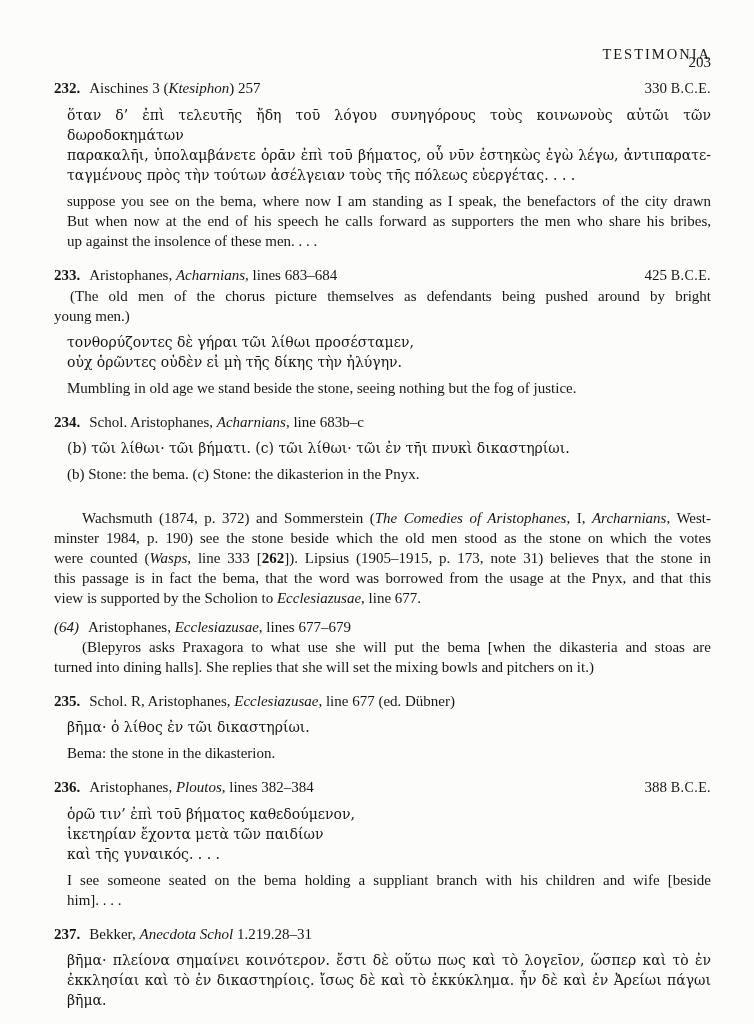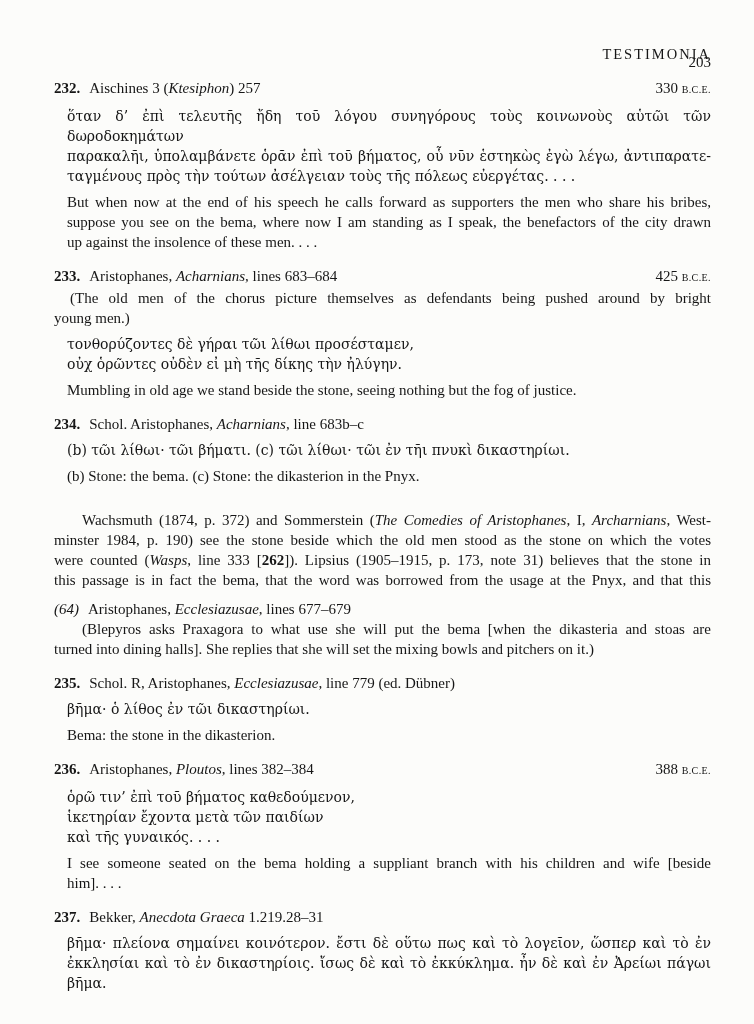--- a/index.html
+++ b/index.html
@@ -13,21 +13,21 @@
   .header{position:relative;margin-bottom:14px;}
   .title{display:block;text-align:right;font-size:14.5px;letter-spacing:2px;}
   .pagenum{position:absolute;right:0;top:8px;}
   .entry{margin-top:14px;}
   .entry.sub{margin-top:9px;}
   .ehead{display:flex;align-items:baseline;}
   .num{font-weight:700;margin-right:9px;flex:0 0 auto;}
   .num.it{font-weight:400;font-style:italic;}
   .htxt{flex:0 1 auto;}
   .date{margin-left:auto;flex:0 0 auto;padding-left:12px;white-space:nowrap;}
-  .era{font-size:10px;letter-spacing:0.4px;}
+  .era{font-size:14px;letter-spacing:0.4px;}
   .it{font-style:italic;}
   .bd{font-weight:700;}
   .quote{margin:6px 0 6px 13px;}
   .greek{font-family:"DejaVu Serif",serif;font-size:14px;}
   .jl{text-align:justify;text-align-last:justify;}
   .desc .line:first-child{text-indent:16px;}
   .entry.sub .desc .line:first-child{text-indent:28px;}
   .commentary{margin-top:24px;}
   .commentary .line:first-child{text-indent:28px;}
 </style>
@@ -45,22 +45,22 @@
           <span class="num">232.</span>
           <span class="htxt"><span>Aischines 3 (</span><span class="it">Ktesiphon</span><span>) 257</span></span>
           <span class="date"><span>330</span> <span class="era">B.C.E.</span></span>
         </div>
         <div class="quote greek">
           <div class="line jl"><span>ὅταν δ’ ἐπὶ τελευτῆς ἤδη τοῦ λόγου συνηγόρους τοὺς κοινωνοὺς αὑτῶι τῶν δωροδοκημάτων</span></div>
           <div class="line jl"><span>παρακαλῆι, ὑπολαμβάνετε ὁρᾶν ἐπὶ τοῦ βήματος, οὗ νῦν ἑστηκὼς ἐγὼ λέγω, ἀντιπαρατε-</span></div>
           <div class="line"><span>ταγμένους πρὸς τὴν τούτων ἀσέλγειαν τοὺς τῆς πόλεως εὐεργέτας. . . .</span></div>
         </div>
         <div class="quote trans">
+          <div class="line jl"><span>suppose you see on the bema, where now I am standing as I speak, the benefactors of the city drawn</span></div>
           <div class="line jl"><span>But when now at the end of his speech he calls forward as supporters the men who share his bribes,</span></div>
-          <div class="line jl"><span>suppose you see on the bema, where now I am standing as I speak, the benefactors of the city drawn</span></div>
           <div class="line"><span>up against the insolence of these men. . . .</span></div>
         </div>
       </article>
       <article class="entry">
         <div class="ehead">
           <span class="num">233.</span>
           <span class="htxt"><span>Aristophanes, </span><span class="it">Acharnians</span><span>, lines 683–684</span></span>
           <span class="date"><span>425</span> <span class="era">B.C.E.</span></span>
         </div>
         <div class="desc">
@@ -84,36 +84,37 @@
           <div class="line"><span>(b) τῶι λίθωι· τῶι βήματι. (c) τῶι λίθωι· τῶι ἐν τῆι πνυκὶ δικαστηρίωι.</span></div>
         </div>
         <div class="quote trans">
           <div class="line"><span>(b) Stone: the bema. (c) Stone: the dikasterion in the Pnyx.</span></div>
         </div>
         <div class="commentary">
           <div class="line jl"><span>Wachsmuth (1874, p. 372) and Sommerstein (</span><span class="it">The Comedies of Aristophanes</span><span>, I, </span><span class="it">Archarnians</span><span>, West-</span></div>
           <div class="line jl"><span>minster 1984, p. 190) see the stone beside which the old men stood as the stone on which the votes</span></div>
           <div class="line jl"><span>were counted (</span><span class="it">Wasps</span><span>, line 333 [</span><span class="bd">262</span><span>]). Lipsius (1905–1915, p. 173, note 31) believes that the stone in</span></div>
           <div class="line jl"><span>this passage is in fact the bema, that the word was borrowed from the usage at the Pnyx, and that this</span></div>
+          <div class="line"><span>view is supported by the Scholion to </span><span class="it">Ecclesiazusae</span><span>, line 677.</span></div>
         </div>
       </article>
       <article class="entry sub">
         <div class="ehead">
           <span class="num it">(64)</span>
           <span class="htxt"><span>Aristophanes, </span><span class="it">Ecclesiazusae</span><span>, lines 677–679</span></span>
         </div>
         <div class="desc">
           <div class="line jl"><span>(Blepyros asks Praxagora to what use she will put the bema [when the dikasteria and stoas are</span></div>
           <div class="line"><span>turned into dining halls]. She replies that she will set the mixing bowls and pitchers on it.)</span></div>
         </div>
       </article>
       <article class="entry">
         <div class="ehead">
           <span class="num">235.</span>
-          <span class="htxt"><span>Schol. R, Aristophanes, </span><span class="it">Ecclesiazusae</span><span>, line 779 (ed. Dübner)</span></span>
+          <span class="htxt"><span>Schol. R, Aristophanes, </span><span class="it">Ecclesiazusae</span><span>, line 677 (ed. Dübner)</span></span>
         </div>
         <div class="quote greek">
           <div class="line"><span>βῆμα· ὁ λίθος ἐν τῶι δικαστηρίωι.</span></div>
         </div>
         <div class="quote trans">
           <div class="line"><span>Bema: the stone in the dikasterion.</span></div>
         </div>
       </article>
       <article class="entry">
         <div class="ehead">
@@ -127,21 +128,21 @@
           <div class="line"><span>καὶ τῆς γυναικός. . . .</span></div>
         </div>
         <div class="quote trans">
           <div class="line jl"><span>I see someone seated on the bema holding a suppliant branch with his children and wife [beside</span></div>
           <div class="line"><span>him]. . . .</span></div>
         </div>
       </article>
       <article class="entry">
         <div class="ehead">
           <span class="num">237.</span>
-          <span class="htxt"><span>Bekker, </span><span class="it">Anecdota Graeca</span><span> 1.219.28–31</span></span>
+          <span class="htxt"><span>Bekker, </span><span class="it">Anecdota Schol</span><span> 1.219.28–31</span></span>
         </div>
         <div class="quote greek">
           <div class="line jl"><span>βῆμα· πλείονα σημαίνει κοινότερον. ἔστι δὲ οὕτω πως καὶ τὸ λογεῖον, ὥσπερ καὶ τὸ ἐν</span></div>
           <div class="line jl"><span>ἐκκλησίαι καὶ τὸ ἐν δικαστηρίοις. ἴσως δὲ καὶ τὸ ἐκκύκλημα. ἦν δὲ καὶ ἐν Ἀρείωι πάγωι</span></div>
           <div class="line"><span>βῆμα.</span></div>
         </div>
       </article>
     </div>
 </div>
 

